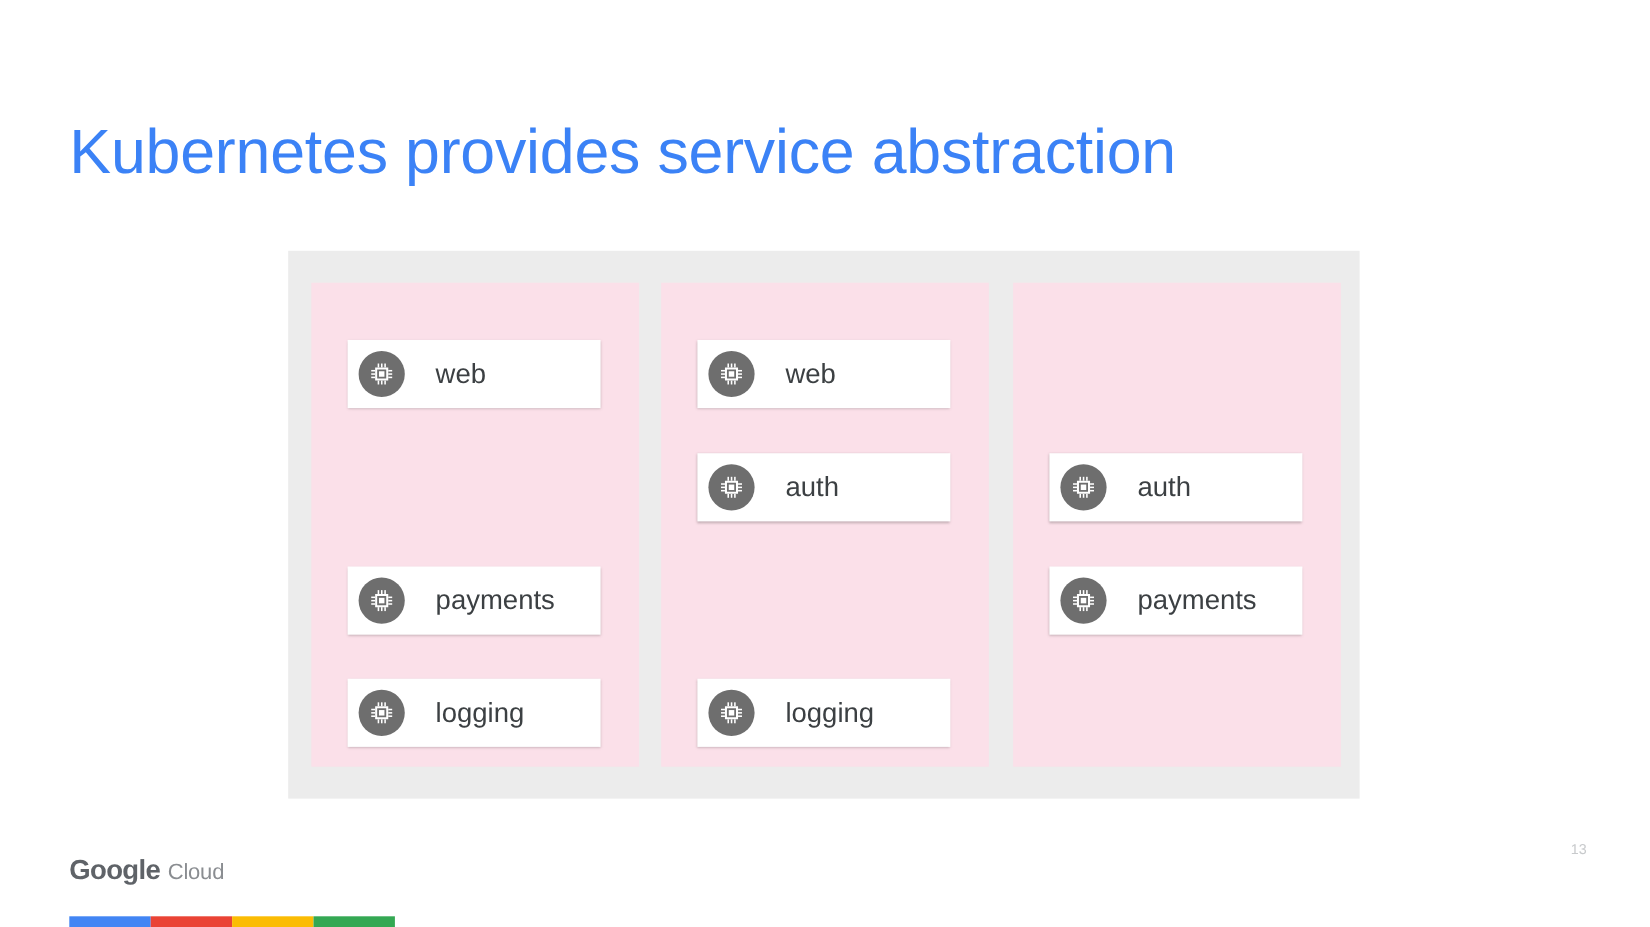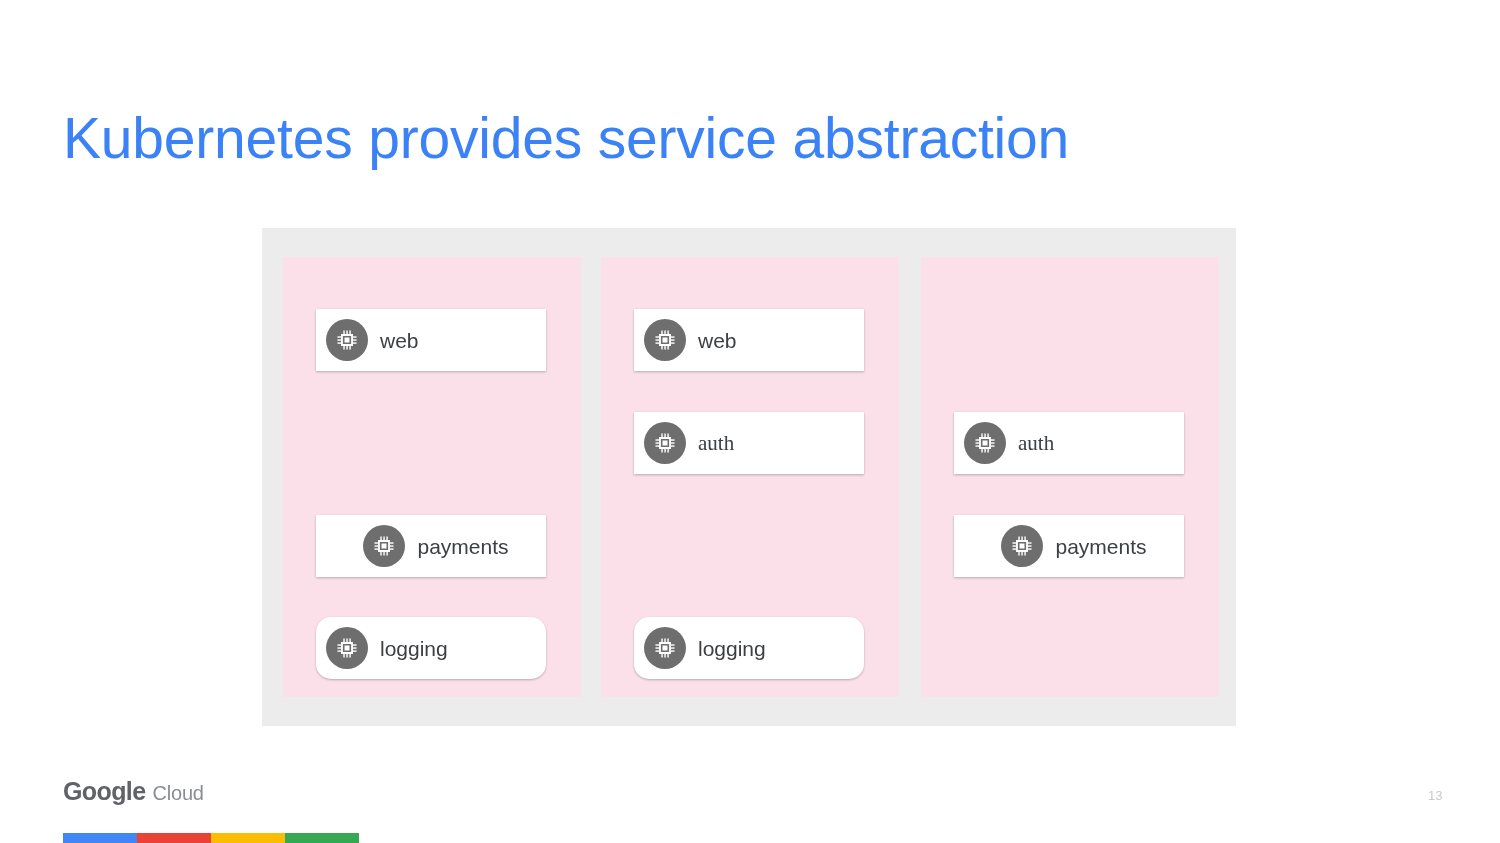--- a/index.html
+++ b/index.html
@@ -61,42 +61,42 @@
     height: 62px;
     background: #ffffff;
     box-shadow: 0 1px 2px rgba(0,0,0,0.16), 0 1px 3px rgba(0,0,0,0.10);
     display: flex;
     align-items: center;
     box-sizing: border-box;
     padding-left: 10px;
   }
   
   .row-web      { top: 52px; }
-  .row-auth     { top: 155px; font-family: Liberation Serif, serif; }
-  .row-payments { top: 258px; justify-content: center; }
-  .row-logging  { top: 360px; border-radius: 15px; }
+  .row-auth     { top: 155px; }
+  .row-payments { top: 258px; }
+  .row-logging  { top: 360px; }
 
   .pod-icon {
     width: 42px;
     height: 42px;
     border-radius: 50%;
     background: #6e6e6e;
     flex: 0 0 42px;
     display: flex;
     align-items: center;
     justify-content: center;
   }
   .pod-icon svg {
     display: block;
     width: 26px;
     height: 26px;
   }
   .pod-label {
-    margin-left: 12px;
-    font-size: 21px;
+    margin-left: 28px;
+    font-size: 25px;
     color: #3c4043;
     font-weight: 400;
     line-height: 1;
     white-space: nowrap;
   }
 
   
   .footer-logo {
     position: absolute;
     left: 63px;
@@ -128,21 +128,21 @@
     display: flex;
   }
   .color-bar span {
     flex: 1 1 25%;
     height: 100%;
     display: block;
   }
   .page-number {
     position: absolute;
     left: 1428px;
-    top: 788px;
+    top: 764px;
     font-size: 13px;
     color: #c8cacc;
     font-weight: 400;
   }
 </style>
 </head>
 <body>
 
 <div class="slide-title">Kubernetes provides service abstraction</div>
 

